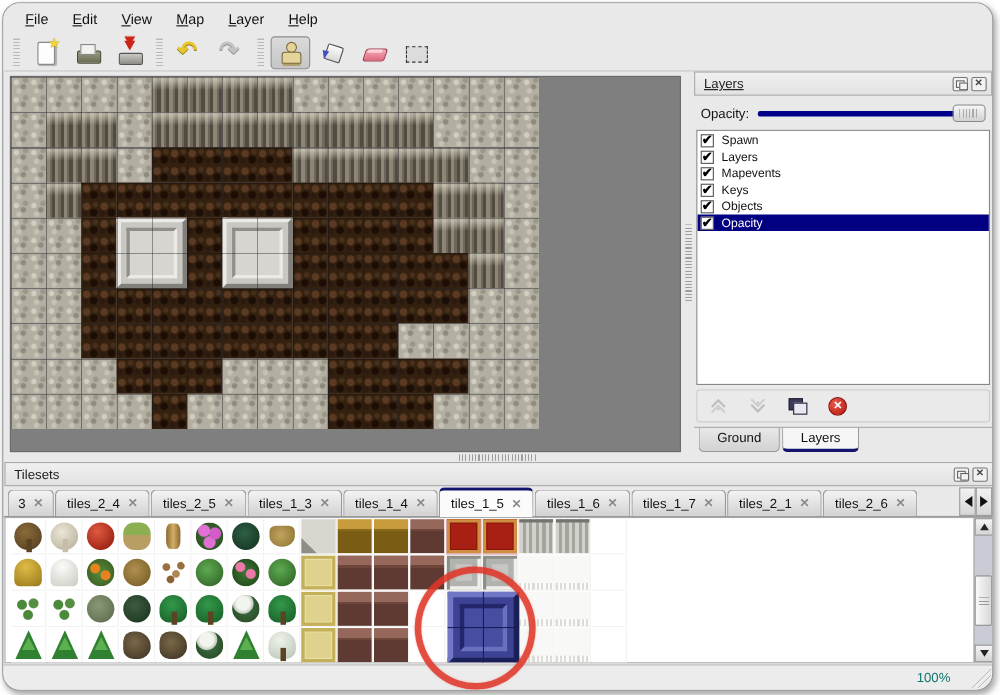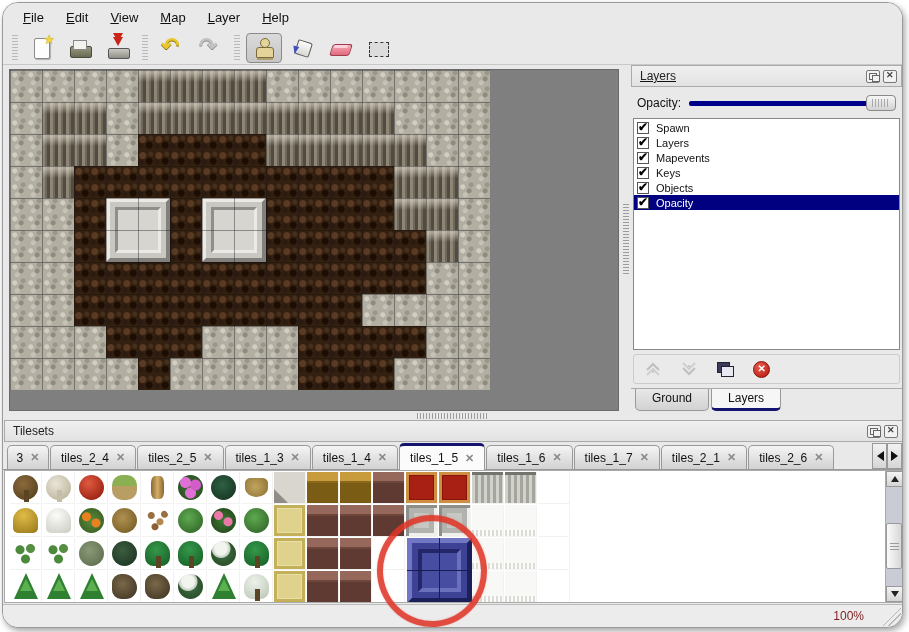--- a/index.html
+++ b/index.html
@@ -222,21 +222,21 @@
   .sb-up{top:0;} .sb-down{bottom:0;}
   .tri-up{width:0;height:0;border:4px solid transparent;border-bottom:6px solid #222;margin-top:-4px;}
   .tri-down{width:0;height:0;border:4px solid transparent;border-top:6px solid #222;margin-bottom:-4px;}
   #ts-thumb{position:absolute;left:0px;top:52px;width:16px;height:46px;background:linear-gradient(to right,#fafafa,#d8d8d8);
     border:1px solid #999;border-radius:2px;}
   #ts-thumb::before{content:"";position:absolute;left:3px;top:19px;width:9px;height:7px;
     background:repeating-linear-gradient(to bottom,#9a9a9a 0 1px,transparent 1px 3px);}
 
   
   #statusbar{position:absolute;left:0;bottom:0;width:100%;height:23px;background:#ececec;border-top:1px solid #bbb;}
-  #zoom-level{position:absolute;right:38px;top:4px;font-size:12px;color:#7f1d1d;}
+  #zoom-level{position:absolute;right:38px;top:4px;font-size:12px;color:#0f766e;}
   #resize-grip{position:absolute;right:1px;bottom:1px;width:20px;height:20px;
     background:repeating-linear-gradient(135deg,transparent 0 3px,#b8b8b8 3px 4px);
     clip-path:polygon(100% 0,100% 100%,0 100%);border-bottom-right-radius:6px;}
 </style>
 </head>
 <body>
 
 <div id="window">
 
   <div id="menubar">

